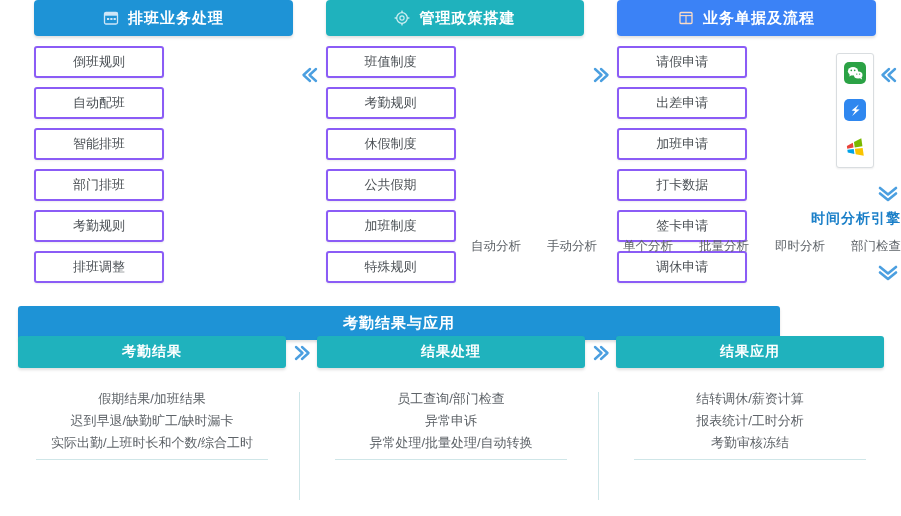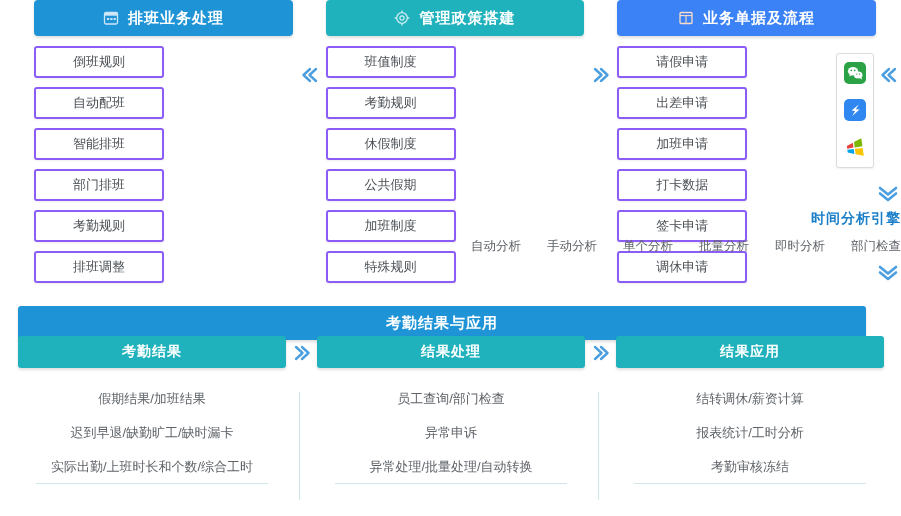--- a/index.html
+++ b/index.html
@@ -79,42 +79,42 @@
   }
   .engine-tags {
     margin-top: 10px; display: flex; gap: 26px;
     font-size: 12.5px; color: #5e6368;
   }
   .mid .dblchev-down.second { margin-top: 8px; }
 
   
   .bottom-banner {
     position: absolute; left: 18px; top: 306px;
-    width: 848px; height: 34px;
+    width: 762px; height: 34px;
     background: #1e93d6; border-radius: 3px;
     display: flex; align-items: center; justify-content: center;
     color: #fff; font-size: 15px; font-weight: bold; letter-spacing: 1px;
     box-shadow: 0 2px 3px rgba(0,0,0,0.13);
   }
 
   .bottom-row {
     position: absolute; left: 18px; top: 336px;
     width: 866px; height: 160px;
     display: flex; align-items: flex-start;
   }
   .bcol { width: 268px; position: relative; }
   .bcol-header {
     height: 32px; background: #1fb2bd; border-radius: 3px;
     display: flex; align-items: center; justify-content: center;
     color: #fff; font-size: 14px; font-weight: bold; letter-spacing: 1px;
     box-shadow: 0 2px 3px rgba(0,0,0,0.13);
   }
   .bcol-lines {
     margin-top: 22px;
-    display: flex; flex-direction: column; align-items: center; gap: 16px;
+    display: flex; flex-direction: column; align-items: center; gap: 4px;
     font-size: 13px; color: #5e6368;
   }
   .bcol-underline {
     position: absolute; left: 18px; bottom: -8px;
     width: 232px; height: 1px;
     background: #cfe6e8;
   }
   .bsep {
     width: 31px; height: 120px;
     display: flex; align-items: flex-start; justify-content: center;

